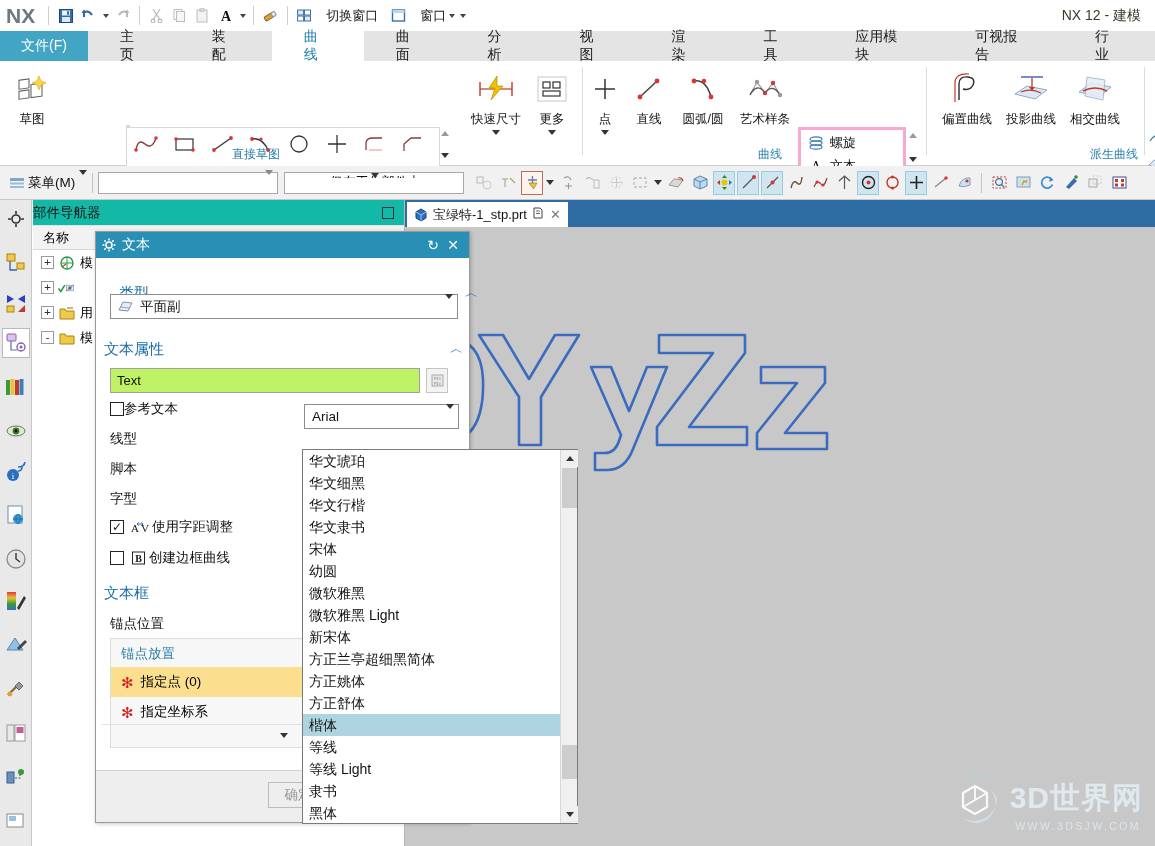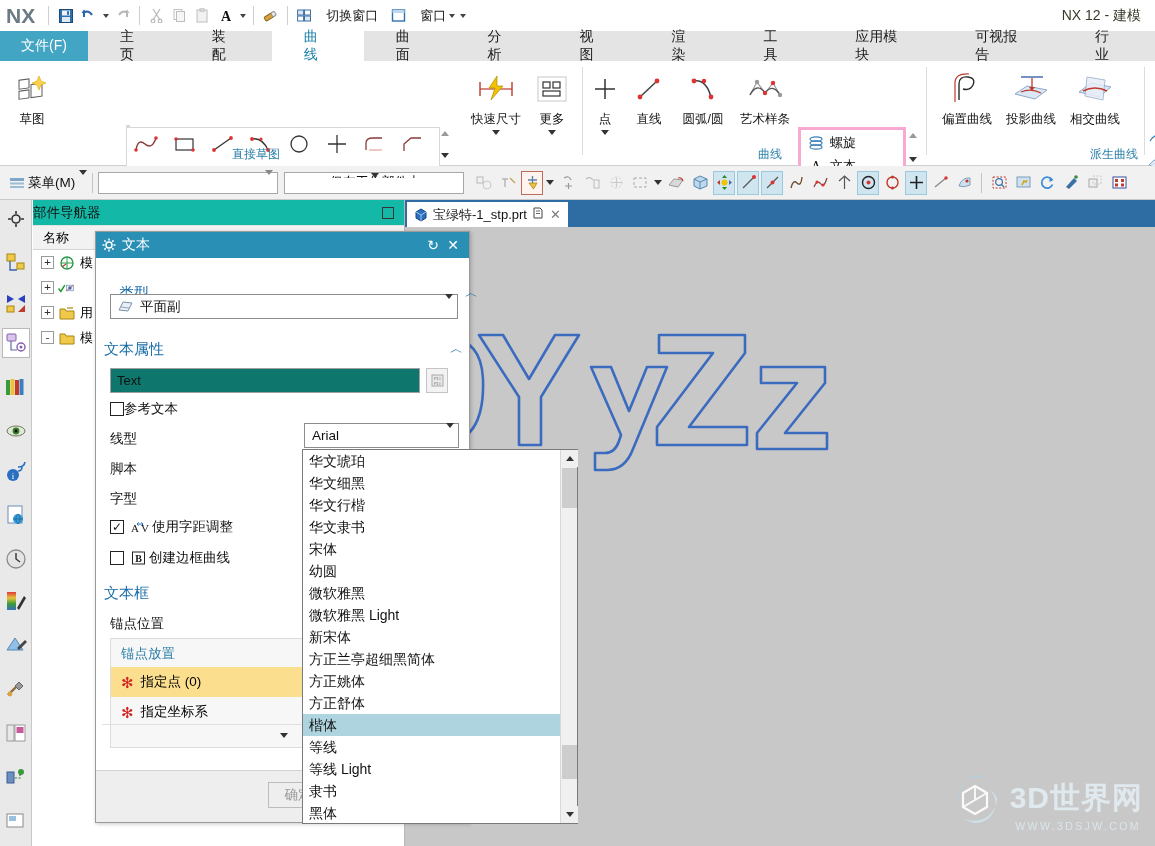--- a/index.html
+++ b/index.html
@@ -153,21 +153,21 @@
   .dlg-title .dt-ic { margin-right:6px; display:flex; }
   .dlg-title .sp { margin-left:auto; }
   .dlg-title .tb { width:20px; text-align:center; font-size:14px; color:#fff; }
   .dlg-body { position:relative; height:540px; background:#fff; }
   .sect-head {
     display:flex; align-items:center; height:30px; padding:0 8px;
     font-size:15px; color:#1b6ea8;
   }
   .sect-head .chev { margin-left:auto; font-size:13px; color:#1b6ea8; }
   .inp {
-    height:25px; border:1px solid #a0a0a0; background:#0f766e;
+    height:25px; border:1px solid #a0a0a0; background:#bef264;
     display:flex; align-items:center; padding:0 6px; font-size:13px; color:#111;
   }
   .sel-box {
     height:25px; border:1px solid #8c8c8c; background:#fff;
     display:flex; align-items:center; padding:0 4px 0 7px; font-size:13.5px; color:#111;
   }
   .sel-box .sv { flex:1; }
   .cb { width:14px; height:14px; border:1.5px solid #222; background:#fff; display:inline-flex; align-items:center; justify-content:center; vertical-align:middle;}
   .cb.on::after { content:"✓"; font-size:12px; color:#111; line-height:1; }
   .lbl { font-size:13.5px; color:#111; }
@@ -1164,21 +1164,21 @@
       <div class="collapse-bar">
           <span class="caret-d"></span>
         </div>
     </div>
 
     <div class="dlg-foot">
       <div class="btn-ok">确定</div>
     </div>
   </div>
 
-  <div class="sel-box" style="position:absolute;left:304px;top:423px;width:155px;z-index:61;">
+  <div class="sel-box" style="position:absolute;left:304px;top:404px;width:155px;z-index:61;">
     <span class="sv">Arial</span>
     <span><span class="caret-d"></span></span>
   </div>
 
   <div class="fontdd">
     <div class="fontlist" id="fontlist-host">
         <div class="fitem">华文琥珀</div>
         <div class="fitem">华文细黑</div>
         <div class="fitem">华文行楷</div>
         <div class="fitem">华文隶书</div>

